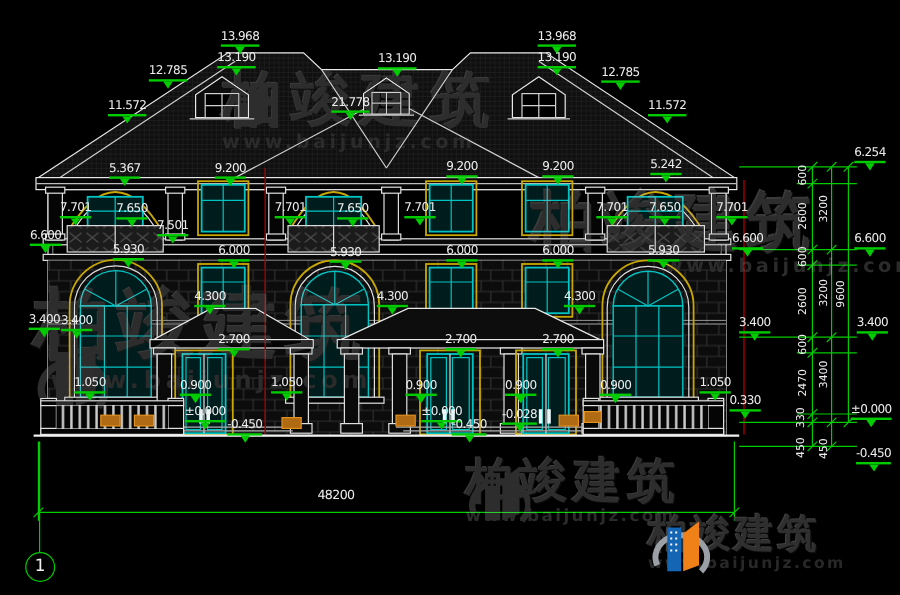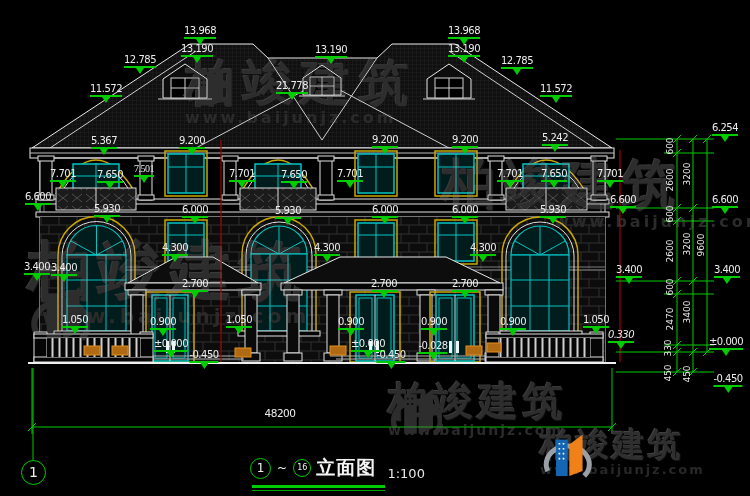--- a/index.html
+++ b/index.html
@@ -347,29 +347,20 @@
       <rect x="18" y="14" width="14" height="44" fill="#1465b4"></rect>
       <path d="M34 20L50 8L50 52L34 58Z" fill="#f08018"></path>
       <path d="M21 18h2v2h-2z M26 18h2v2h-2z M21 24h2v2h-2z M26 24h2v2h-2z M21 30h2v2h-2z M26 30h2v2h-2z M21 36h2v2h-2z M26 36h2v2h-2z" fill="#ffffff"></path>
     </svg>
     <div>
       <span class="zh">柏竣建筑</span>
       <span class="url">www.baijunjz.com</span>
     </div>
   </div>
 
-  <div id="titlebar">
-    <span class="tb-circle" id="tb-c1">1</span>
-    <span id="tb-tilde">~</span>
-    <span class="tb-circle" id="tb-c2">16</span>
-    <span id="tb-name">立面图</span>
-    <span id="tb-scale">1:100</span>
-    <span id="tb-u1"></span>
-    <span id="tb-u2"></span>
-  </div>
 
   <div id="axis1">1</div>
   <div id="dim25800">48200</div>
 
 <div class="mk" style="left: 200px; top: 26px;">
       <span class="t">13.968</span>
       <span class="bar"></span>
       <span class="tri"></span>
     </div>
     <div class="mk" style="left: 197px; top: 44px;">
@@ -445,21 +436,21 @@
     <div class="mk" style="left: 63px; top: 169px;">
       <span class="t">7.701</span>
       <span class="bar"></span>
       <span class="tri"></span>
     </div>
     <div class="mk" style="left: 110px; top: 170px;">
       <span class="t">7.650</span>
       <span class="bar"></span>
       <span class="tri"></span>
     </div>
-    <div class="mk" style="left: 144px; top: 164px; font-family: Liberation Serif, serif;">
+    <div class="mk" style="left: 144px; top: 184px;">
       <span class="t">7.501</span>
       <span class="bar"></span>
       <span class="tri"></span>
     </div>
     <div class="mk" style="left: 242px; top: 169px;">
       <span class="t">7.701</span>
       <span class="bar"></span>
       <span class="tri"></span>
     </div>
     <div class="mk" style="left: 294px; top: 170px;">
@@ -600,21 +591,21 @@
     <div class="mk" style="left: 513px; top: 317px;">
       <span class="t">0.900</span>
       <span class="bar"></span>
       <span class="tri"></span>
     </div>
     <div class="mk" style="left: 596px; top: 315px;">
       <span class="t">1.050</span>
       <span class="bar"></span>
       <span class="tri"></span>
     </div>
-    <div class="mk" style="left: 621px; top: 330px; font-style: italic;">
+    <div class="mk" style="left: 621px; top: 330px;">
       <span class="t">0.330</span>
       <span class="bar"></span>
       <span class="tri"></span>
     </div>
     <div class="mk" style="left: 171px; top: 339px;">
       <span class="t">±0.000</span>
       <span class="bar"></span>
       <span class="tri"></span>
     </div>
     <div class="mk" style="left: 204px; top: 350px;">

